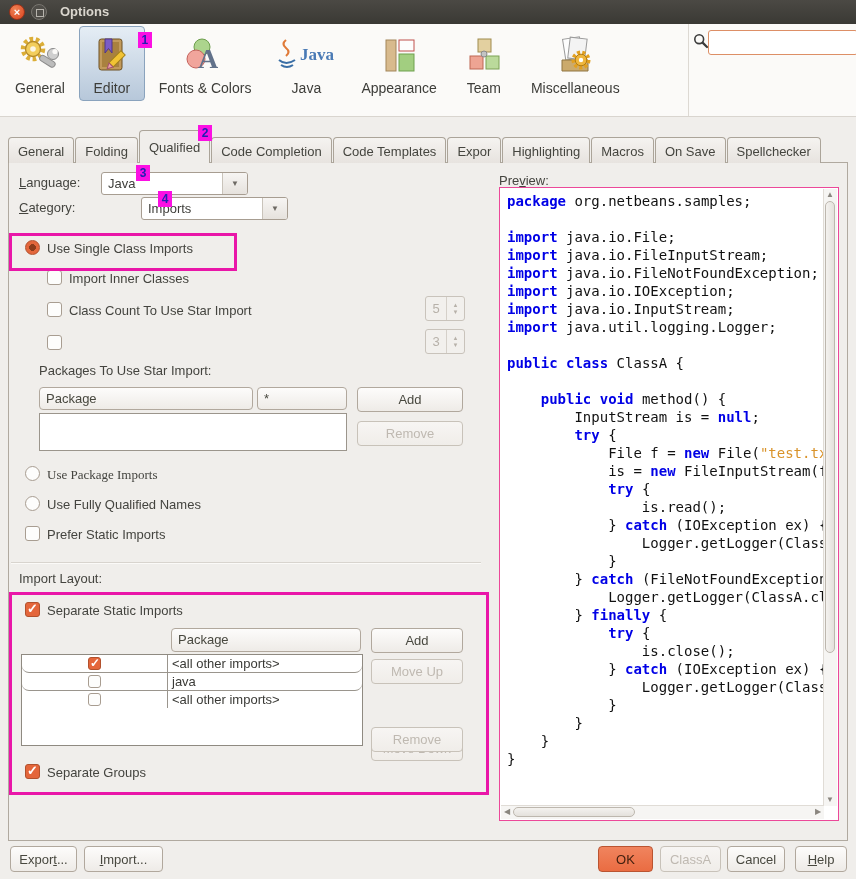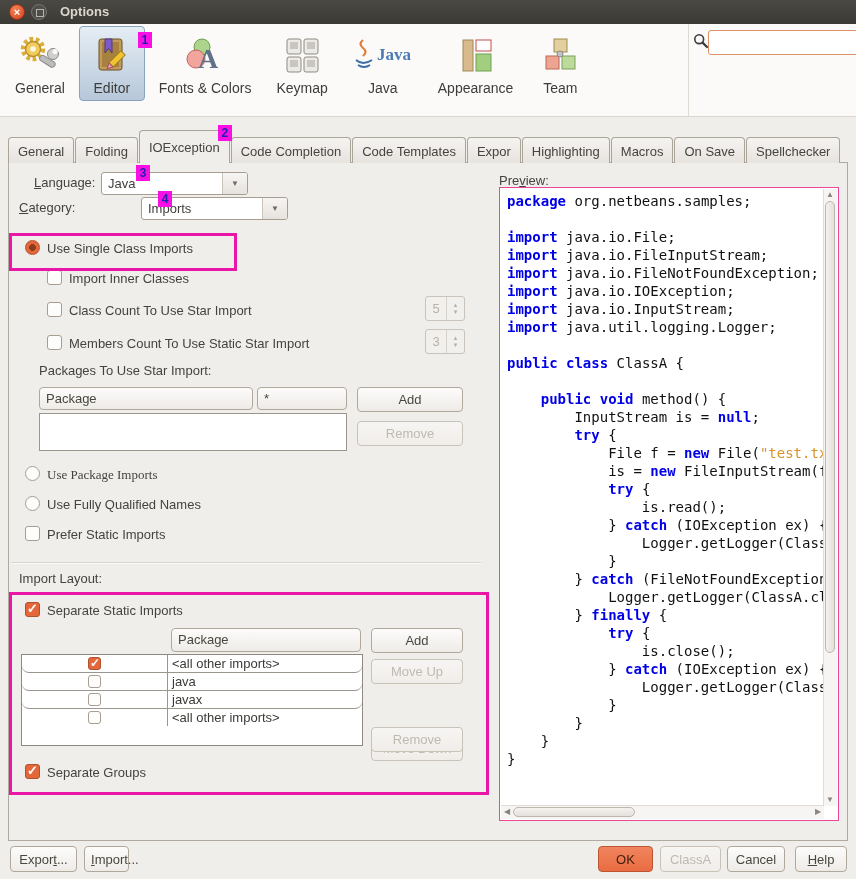--- a/index.html
+++ b/index.html
@@ -120,39 +120,20 @@
             <svg width="44" height="44" viewBox="0 0 44 44">
               <circle cx="19" cy="13" r="8" fill="#acd48d" stroke="#6d9e4d"></circle>
               <circle cx="13" cy="25" r="9" fill="#f1a59c" stroke="#c4625c"></circle>
               <text x="25" y="34" font-size="28" font-weight="bold" fill="#61718a" font-family="serif" text-anchor="middle">A</text>
             </svg>
           </span>
           <span class="tb-label">Fonts &amp; Colors</span>
         </div>
         <div class="tb-item">
           <span class="tb-icon">
-            <svg width="44" height="44" viewBox="0 0 44 44">
-              <g stroke="#8f8b85" fill="#eceae6">
-                <rect x="7" y="5" width="14" height="15" rx="2"></rect>
-                <rect x="24" y="5" width="14" height="15" rx="2"></rect>
-                <rect x="7" y="23" width="14" height="15" rx="2"></rect>
-                <rect x="24" y="23" width="14" height="15" rx="2"></rect>
-              </g>
-              <g fill="#c9c5bf">
-                <rect x="10" y="8" width="8" height="7"></rect>
-                <rect x="27" y="8" width="8" height="7"></rect>
-                <rect x="10" y="26" width="8" height="7"></rect>
-                <rect x="27" y="26" width="8" height="7"></rect>
-              </g>
-            </svg>
-          </span>
-          <span class="tb-label">Keymap</span>
-        </div>
-        <div class="tb-item">
-          <span class="tb-icon">
             <svg width="60" height="44" viewBox="0 0 60 44">
               <path d="M10 6 q-5 4 0 8 q5 4 0 8" stroke="#e07b39" fill="none" stroke-width="2.2"></path>
               <path d="M3 26 q7 6 16 0 M5 31 q6 4 12 0" stroke="#3a6ea5" fill="none" stroke-width="2"></path>
               <text x="24" y="26" font-size="17" font-weight="bold" fill="#4a7ab5" font-family="serif">Java</text>
             </svg>
           </span>
           <span class="tb-label">Java</span>
         </div>
         <div class="tb-item">
           <span class="tb-icon">
@@ -167,48 +148,61 @@
         <div class="tb-item">
           <span class="tb-icon">
             <svg width="44" height="44" viewBox="0 0 44 44">
               <rect x="16" y="5" width="13" height="13" fill="#e3d0a0" stroke="#a08b4f"></rect>
               <rect x="8" y="22" width="13" height="13" fill="#eea493" stroke="#bd6753"></rect>
               <rect x="24" y="22" width="13" height="13" fill="#bbda9b" stroke="#7da154"></rect>
               <circle cx="22" cy="20" r="3" fill="#c3c3c3" stroke="#8a8a8a"></circle>
             </svg>
           </span>
           <span class="tb-label">Team</span>
+        </div>
+        <div class="tb-item">
+          <span class="tb-icon">
+            <svg width="44" height="44" viewBox="0 0 44 44">
+              <rect x="11" y="4" width="17" height="21" fill="#fdfdfd" stroke="#9a9a9a" transform="rotate(-9 19 14)"></rect>
+              <rect x="16" y="4" width="17" height="21" fill="#f3f3f3" stroke="#9a9a9a" transform="rotate(7 24 14)"></rect>
+              <path d="M9 26 h26 v11 h-26 z" fill="#cbaa6c" stroke="#8f7440"></path>
+              <circle cx="28" cy="26" r="7.5" fill="none" stroke="#e2a01f" stroke-width="4" stroke-dasharray="3 2.2"></circle>
+              <circle cx="28" cy="26" r="5.8" fill="#efb63c" stroke="#b27c12"></circle>
+              <circle cx="28" cy="26" r="2.2" fill="#fff"></circle>
+            </svg>
+          </span>
+          <span class="tb-label">Miscellaneous</span>
         </div>
       </div>
     <div class="tb-sep"></div>
     <span class="search-glass">
       <svg width="16" height="16" viewBox="0 0 16 16">
           <circle cx="6.2" cy="6.2" r="4.4" fill="none" stroke="#3b3b3b" stroke-width="1.6"></circle>
           <line x1="9.6" y1="9.6" x2="14" y2="14" stroke="#3b3b3b" stroke-width="2.2" stroke-linecap="round"></line>
         </svg>
     </span>
     <input class="search-input" value="" style="">
   </div>
 
   <div class="tabs">
       <div class="tab"><span>General</span></div>
       <div class="tab"><span>Folding</span></div>
-      <div class="tab active"><span>IOException</span><span class="marker">2</span></div>
+      <div class="tab active"><span>Qualified</span><span class="marker">2</span></div>
       <div class="tab"><span>Code Completion</span></div>
       <div class="tab"><span>Code Templates</span></div>
       <div class="tab"><span>Expor</span></div>
       <div class="tab"><span>Highlighting</span></div>
       <div class="tab"><span>Macros</span></div>
       <div class="tab"><span>On Save</span></div>
       <div class="tab"><span>Spellchecker</span></div>
     </div>
 
   <div class="content">
 
-    <div class="lbl" style="left:10px;top:12px;margin-left:15px;"><span class="u">L</span><span>anguage:</span></div>
+    <div class="lbl" style="left:10px;top:12px;"><span class="u">L</span><span>anguage:</span></div>
     <div class="combo" style="left:92px;top:9px;width:147px;height:23px;">
       <span class="val">Java</span>
       <span class="arrow">▼</span>
     </div>
     <div class="lbl" style="left:10px;top:37px;"><span class="u">C</span><span>ategory:</span></div>
     <div class="combo" style="left:92px;top:34px;width:147px;height:23px;margin-left:40px;">
       <span class="val">Imports</span>
       <span class="arrow">▼</span>
     </div>
 
@@ -219,21 +213,20 @@
     <div class="lbl" style="left:60px;top:108px;">Import Inner Classes</div>
 
     <span class="cb" style="left:38px;top:139px;"></span>
     <div class="lbl" style="left:60px;top:140px;">Class Count To Use Star Import</div>
     <div class="spin" style="left:416px;top:133px;">
       <span class="sval">5</span>
       <span class="sarrows">▲<br>▼</span>
     </div>
 
     <span class="cb" style="left:38px;top:172px;"></span>
-    <div class="lbl" style="left:60px;top:173px;">Members Count To Use Static Star Import</div>
     <div class="spin" style="left:416px;top:166px;">
       <span class="sval">3</span>
       <span class="sarrows">▲<br>▼</span>
     </div>
 
     <div class="lbl" style="left:30px;top:200px;">Packages To Use Star Import:</div>
     <div class="col-header" style="left:30px;top:224px;width:214px;height:23px;">Package</div>
     <div class="col-header" style="left:248px;top:224px;width:90px;height:23px;">*</div>
     <button class="btn" style="left:348px;top:224px;width:106px;height:25px;">Add</button>
     <div class="listbox" style="left:30px;top:250px;width:308px;height:38px;"></div>
@@ -262,26 +255,20 @@
           <div class="il-static">
             <span class="cb checked"></span>
           </div>
           <div class="il-pkg">&lt;all other imports&gt;</div>
         </div>
         <div class="il-row">
           <div class="il-static">
             <span class="cb"></span>
           </div>
           <div class="il-pkg">java</div>
-        </div>
-        <div class="il-row">
-          <div class="il-static">
-            <span class="cb"></span>
-          </div>
-          <div class="il-pkg">javax</div>
         </div>
         <div class="il-row">
           <div class="il-static">
             <span class="cb"></span>
           </div>
           <div class="il-pkg">&lt;all other imports&gt;</div>
         </div>
       </div>
 
     <button class="btn disabled" style="left:362px;top:496px;width:92px;height:25px;">Move Up</button>
@@ -307,18 +294,18 @@
     </div>
 
     <div class="anno-box" style="left:0px;top:70px;width:222px;height:32px;"></div>
     <div class="anno-box" style="left:0px;top:429px;width:474px;height:197px;"></div>
   </div>
 
   <span class="marker abs" style="left:136px;top:165px;">3</span>
   <span class="marker abs" style="left:158px;top:191px;">4</span>
 
   <button class="btn bottom-btn" style="left:10px;width:67px;"><span>Expor</span><span class="u">t</span><span>...</span></button>
-  <button class="btn bottom-btn" style="left:84px;width:45px;"><span class="u">I</span><span>mport...</span></button>
+  <button class="btn bottom-btn" style="left:84px;width:79px;"><span class="u">I</span><span>mport...</span></button>
   <button class="btn ok bottom-btn" style="left:598px;width:55px;">OK</button>
   <button class="btn disabled bottom-btn" style="left:660px;width:61px;">ClassA</button>
   <button class="btn bottom-btn" style="left:727px;width:58px;">Cancel</button>
   <button class="btn bottom-btn" style="left:795px;width:52px;"><span class="u">H</span><span>elp</span></button>
 </div>
 
 </body></html>

